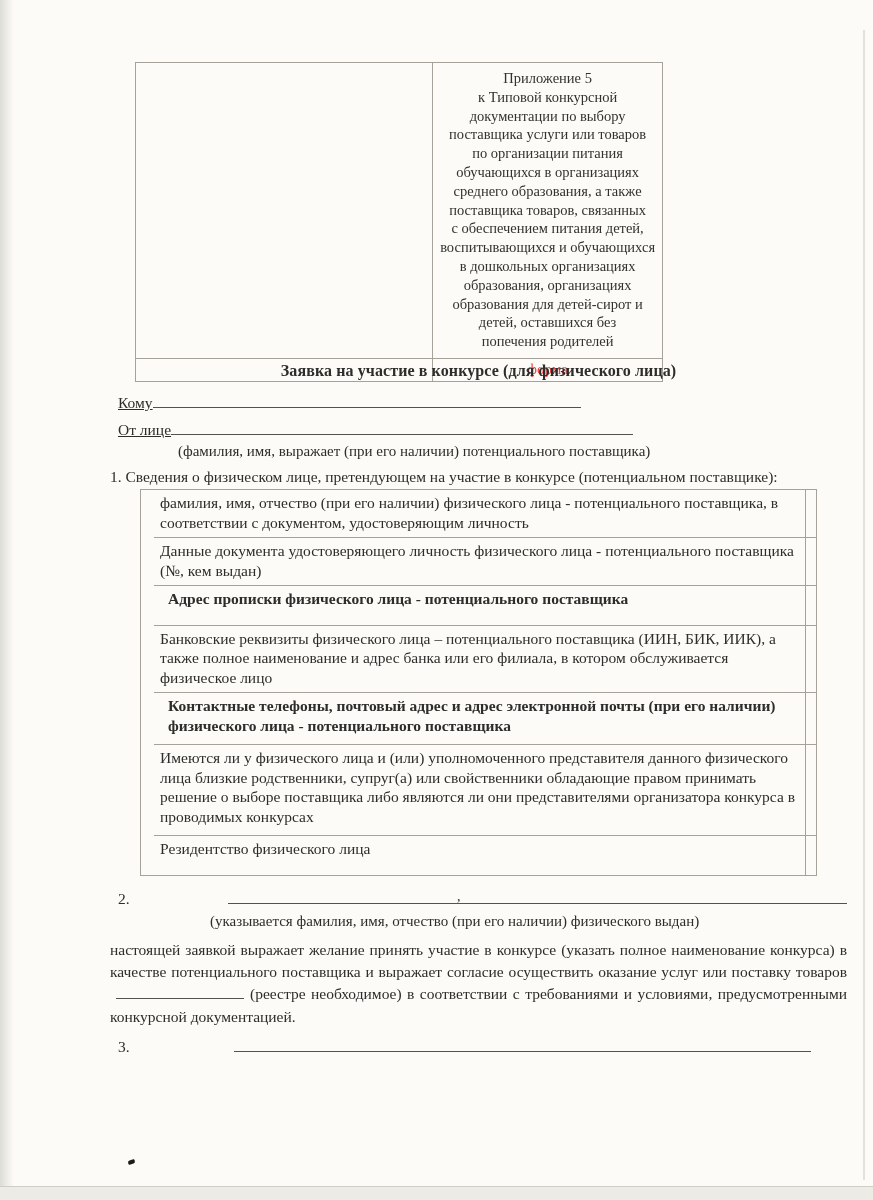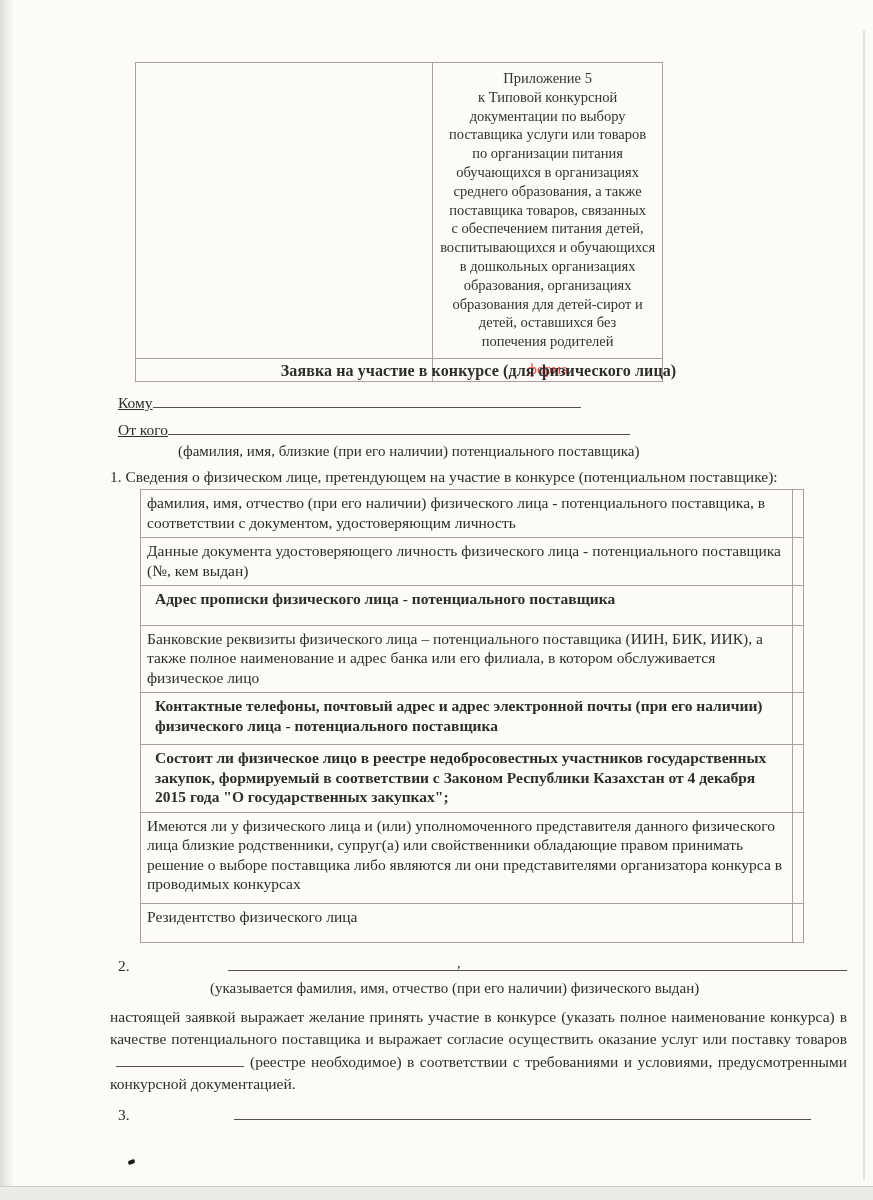--- a/index.html
+++ b/index.html
@@ -31,21 +31,21 @@
   .fill-line{display:flex;align-items:baseline;margin-top:11px;text-decoration:underline;}
   .fill-line .lbl{white-space:nowrap;padding-left:8px;}
   .ul{display:inline-block;border-bottom:1px solid #55524c;height:14px;}
   .ul-to{width:428px;}
   .ul-from{width:462px;}
   .hint{font-size:15px;margin-top:1px;}
   .hint-to{margin-left:112px;}
   .hint-from{margin-left:68px;}
   .s1-heading{margin-top:4px;}
 
-  .info-table{margin:2px 0 0 30px;width:662px;border:1px solid #a6a29a;}
+  .info-table{margin:2px 0 0 30px;width:662px;border:1px solid #a6a29a;padding-left:13px;}
   .trow{display:flex;border-bottom:1px solid #a6a29a;}
   .trow:last-child{border-bottom:none;}
   .tcell{flex:1;padding:3px 10px 5px 6px;line-height:19.5px;font-size:15.5px;}
   .tcell.indent{padding-left:14px;font-weight:bold;}
   .tcell.tall{padding-bottom:16px;}
   .tcell.mid{padding-bottom:9px;}
   .tval{width:10px;border-left:1px solid #a6a29a;}
 
   .numline{display:flex;align-items:baseline;margin-top:12px;}
   .numline .num{padding-left:8px;width:22px;white-space:nowrap;}
@@ -96,24 +96,24 @@
   <div class="content">
 
     <div class="title">Заявка на участие в конкурсе (для физического лица)</div>
 
     <div class="fill-line">
       <span class="lbl">Кому</span>
         <span class="ul ul-to"></span>
     </div>
 
     <div class="fill-line" style="margin-top:6px;">
-      <span class="lbl">От кого</span>
+      <span class="lbl">От лице</span>
         <span class="ul ul-from"></span>
     </div>
-    <div class="hint hint-from">(фамилия, имя, близкие (при его наличии)  потенциального поставщика)</div>
+    <div class="hint hint-from">(фамилия, имя, выражает (при его наличии)  потенциального поставщика)</div>
 
     <div class="s1-heading">1. Сведения о физическом лице, претендующем на участие в конкурсе (потенциальном поставщике):</div>
 
     <div class="info-table">
       <div class="trow">
         <div class="tcell">фамилия, имя, отчество (при его наличии) физического лица - потенциального поставщика, в соответствии с документом, удостоверяющим личность</div>
         <div class="tval"></div>
       </div>
       <div class="trow">
         <div class="tcell">Данные документа удостоверяющего личность физического лица - потенциального поставщика (№, кем выдан)</div>
@@ -122,24 +122,20 @@
       <div class="trow">
         <div class="tcell indent tall">Адрес прописки физического лица - потенциального поставщика</div>
         <div class="tval"></div>
       </div>
       <div class="trow">
         <div class="tcell">Банковские реквизиты физического лица – потенциального поставщика (ИИН, БИК, ИИК), а также полное наименование и адрес банка или его филиала, в котором обслуживается физическое лицо</div>
         <div class="tval"></div>
       </div>
       <div class="trow">
         <div class="tcell indent mid">Контактные телефоны, почтовый адрес и адрес электронной почты (при его наличии) физического лица - потенциального поставщика</div>
-        <div class="tval"></div>
-      </div>
-      <div class="trow">
-        <div class="tcell indent">Состоит ли физическое лицо в реестре недобросовестных участников государственных закупок, формируемый в соответствии с Законом Республики Казахстан от 4 декабря 2015 года "О государственных закупках";</div>
         <div class="tval"></div>
       </div>
       <div class="trow">
         <div class="tcell mid">Имеются ли у физического лица и (или) уполномоченного представителя данного физического лица близкие родственники, супруг(а) или свойственники обладающие правом принимать решение о выборе поставщика либо являются ли они представителями организатора конкурса в проводимых конкурсах</div>
         <div class="tval"></div>
       </div>
       <div class="trow">
         <div class="tcell tall">Резидентство физического лица</div>
         <div class="tval"></div>
       </div>

